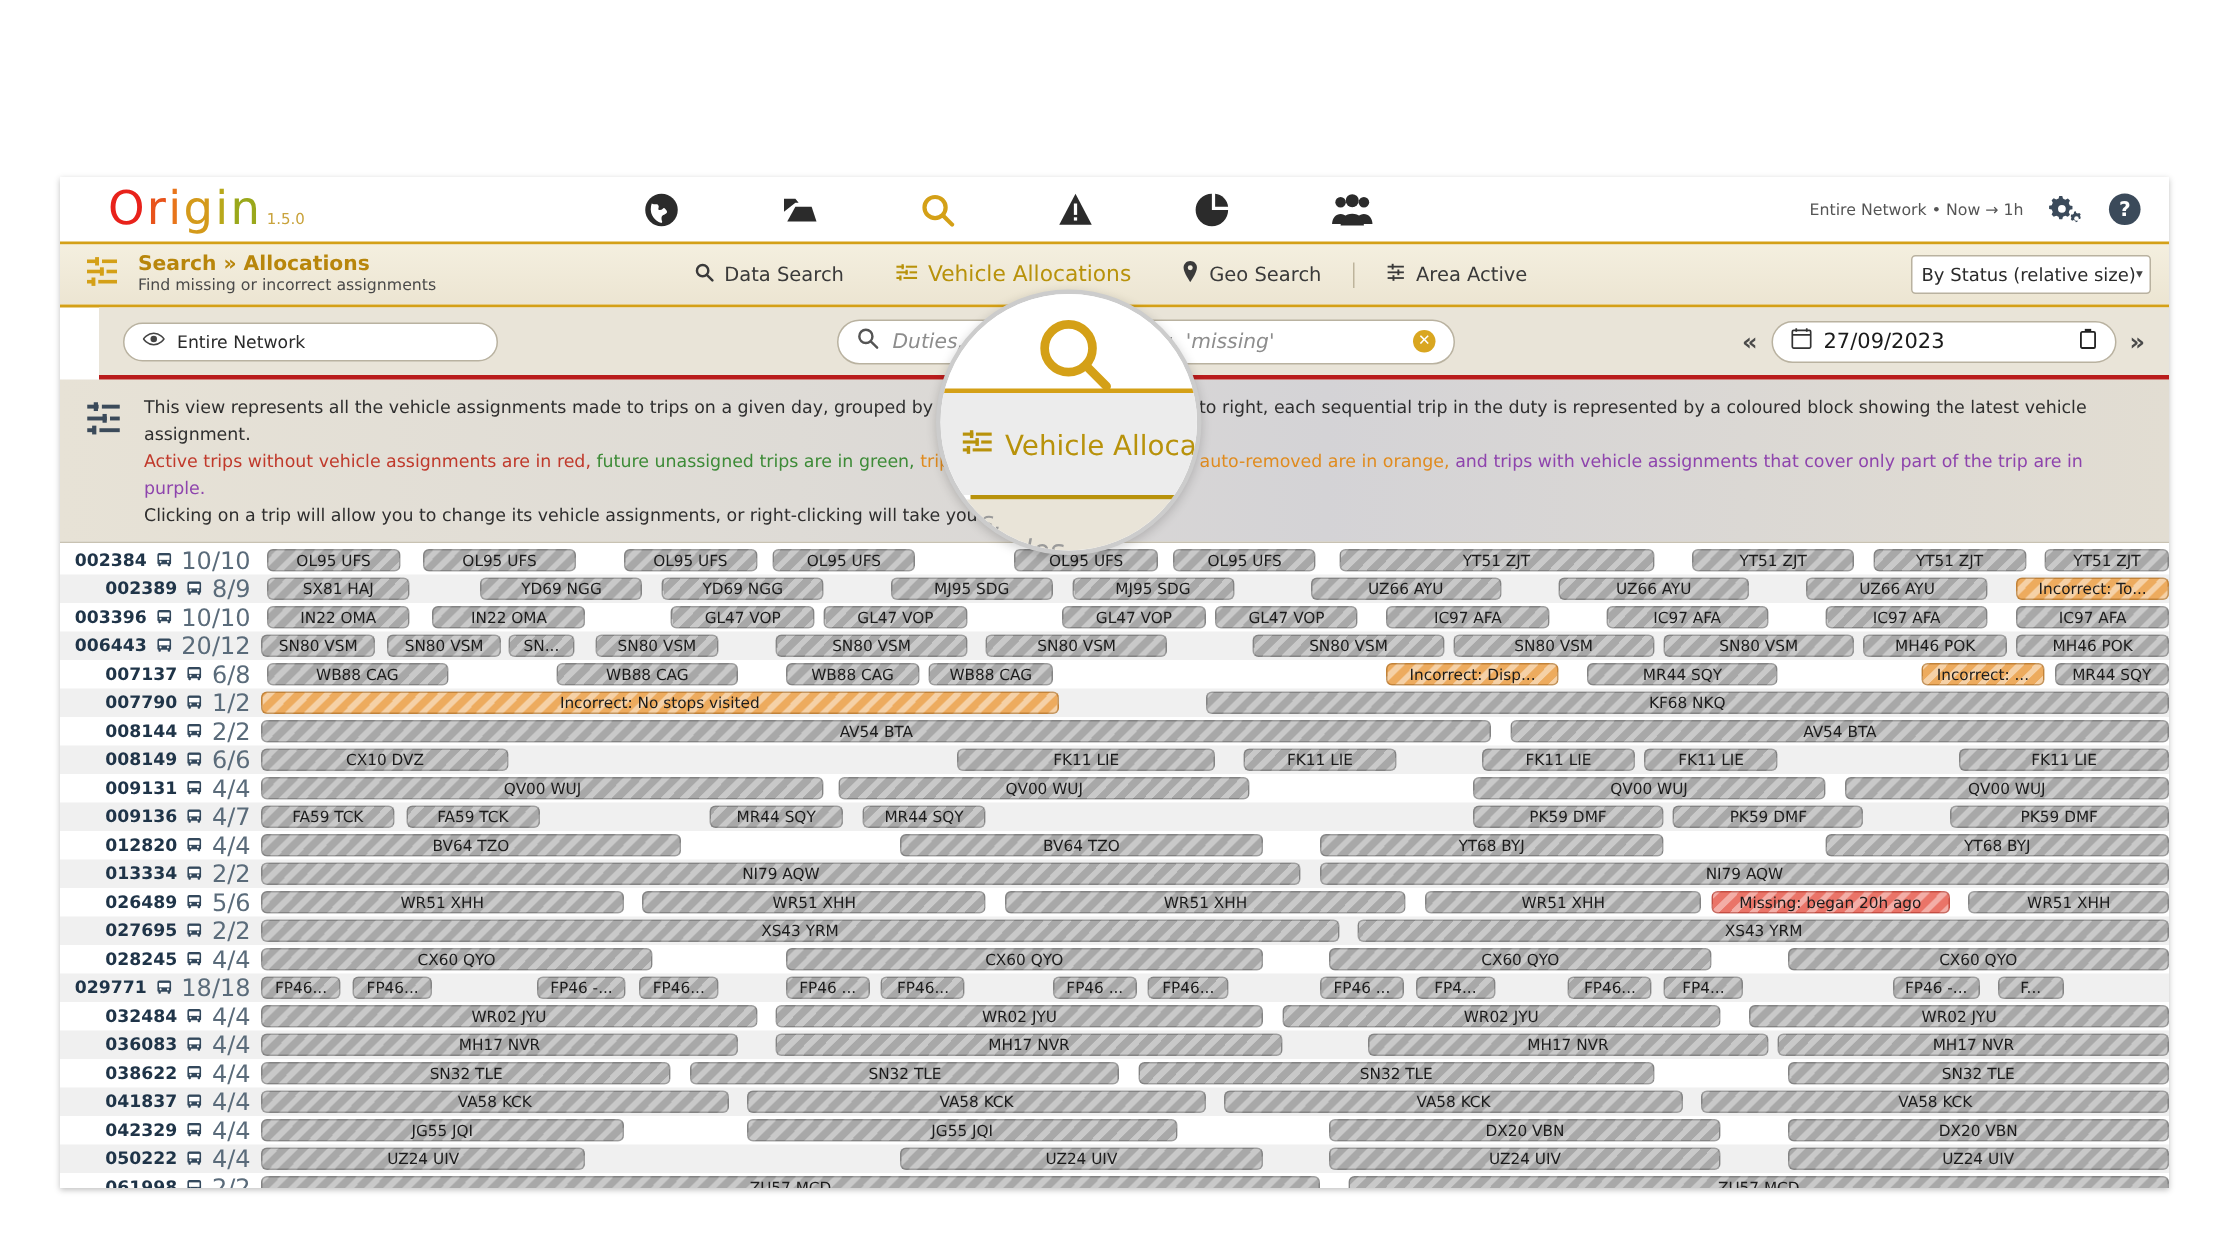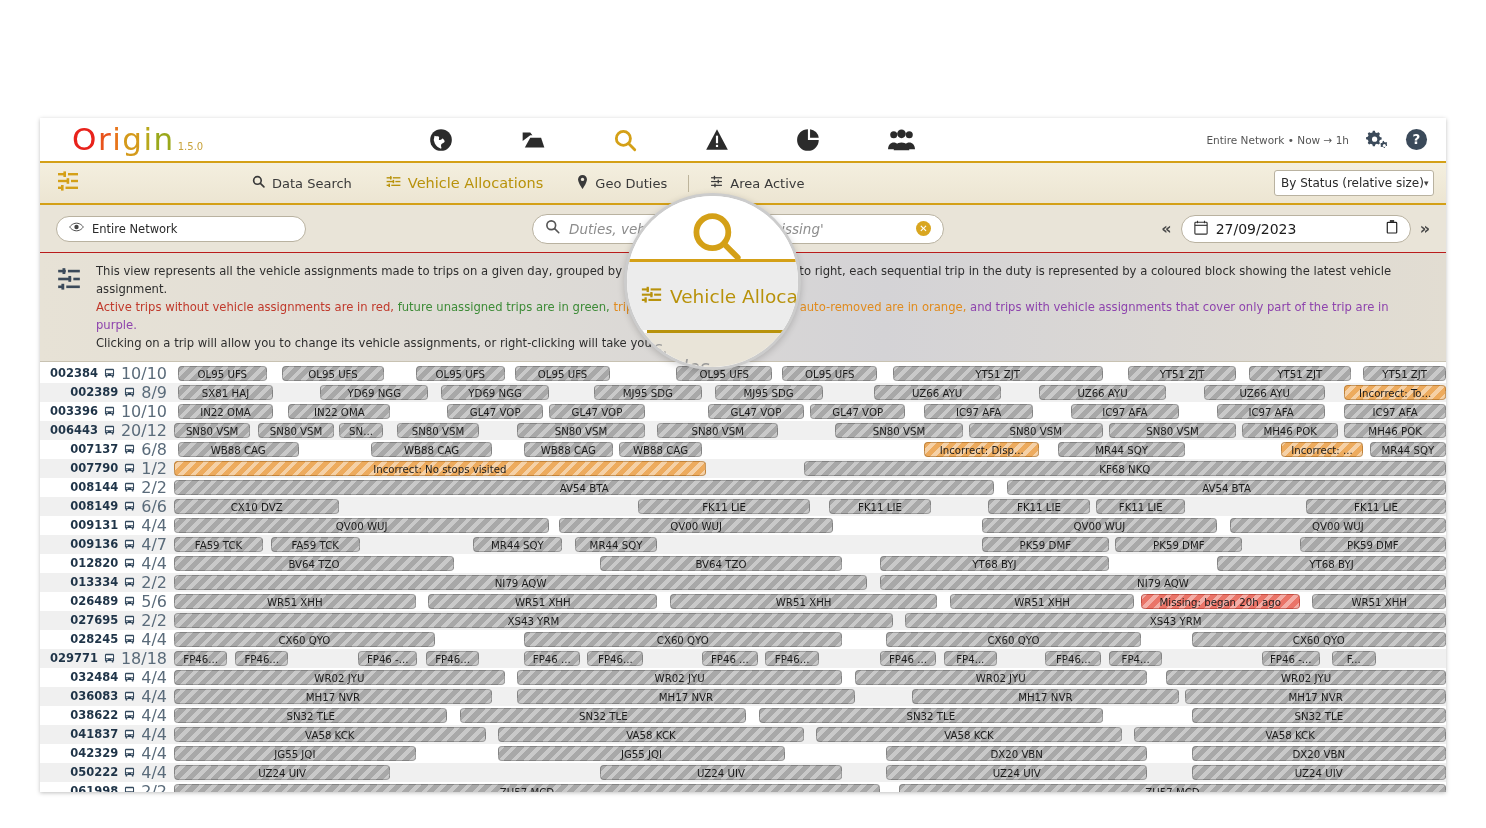--- a/index.html
+++ b/index.html
@@ -86,23 +86,24 @@
     background: #fff; border: 1px solid #b9b2a0; border-radius: 3px;
     font-size: 12px; color: #2a2a2a;
     display: flex; align-items: center; padding: 0 6px;
     cursor: pointer; overflow: hidden; white-space: nowrap;
   }
   .statusel .chev { margin-left: auto; font-size: 9px; color: #444; }
 
   
   .filterbar {
     height: 48px; background: #e9e4d8;
-    border-bottom: 1px solid #b91c1c;
+    border-bottom: 3px solid #b91c1c;
     display: flex; align-items: center; padding: 12px 16px;
     position: relative;
+    margin-left: 26px;
   }
   .netpill {
     width: 250px; height: 26px; background: #fff;
     border: 1px solid #b9b2a0; border-radius: 14px;
     display: flex; align-items: center; gap: 8px; padding: 0 12px;
     font-size: 11.5px; color: #2a2a2a; cursor: pointer;
   }
   .searchpill {
     position: absolute; left: 492px;
     width: 412px; height: 30px; background: #fff;
@@ -321,20 +322,24 @@
             <rect x="7.4" y="2.4" width="2.6" height="5.6"></rect>
             <rect x="12" y="4" width="10" height="2.4"></rect>
             <rect x="2" y="10.8" width="11" height="2.4"></rect>
             <rect x="10.6" y="9.2" width="2.6" height="5.6"></rect>
             <rect x="15" y="10.8" width="7" height="2.4"></rect>
             <rect x="2" y="17.6" width="5" height="2.4"></rect>
             <rect x="5" y="16" width="2.6" height="5.6"></rect>
             <rect x="9.5" y="17.6" width="12.5" height="2.4"></rect>
           </svg>
       </span>
+      <div>
+        <div class="stitle-main">Search » Allocations</div>
+        <div class="stitle-sub">Find missing or incorrect assignments</div>
+      </div>
     </div>
 
     <div class="tabs">
       <div class="tab">
         <span>
           <svg width="13" height="13" viewBox="0 0 24 24" fill="none" stroke="currentColor" stroke-width="3">
               <circle cx="10" cy="10" r="7"></circle>
               <line x1="15.5" y1="15.5" x2="22" y2="22" stroke-linecap="round"></line>
             </svg>
         </span>
@@ -356,21 +361,21 @@
         </span>
         <span>Vehicle Allocations</span>
       </div>
       <div class="tab">
         <span>
           <svg width="11" height="14" viewBox="0 0 16 22" fill="currentColor">
               <path d="M8 0C4 0 1 3 1 7c0 5 7 15 7 15s7-10 7-15c0-4-3-7-7-7z"></path>
               <circle cx="8" cy="7" r="2.6" fill="#f1ecdd"></circle>
             </svg>
         </span>
-        <span>Geo Duties</span>
+        <span>Geo Search</span>
       </div>
       <div class="tabsep"></div>
       <div class="tab">
         <span>
           <svg width="13" height="13" viewBox="0 0 24 24" fill="currentColor">
               <rect x="2" y="4" width="20" height="2.2"></rect>
               <rect x="7" y="1.6" width="2.4" height="7"></rect>
               <rect x="2" y="11" width="20" height="2.2"></rect>
               <rect x="14" y="8.6" width="2.4" height="7"></rect>
               <rect x="2" y="18" width="20" height="2.2"></rect>

